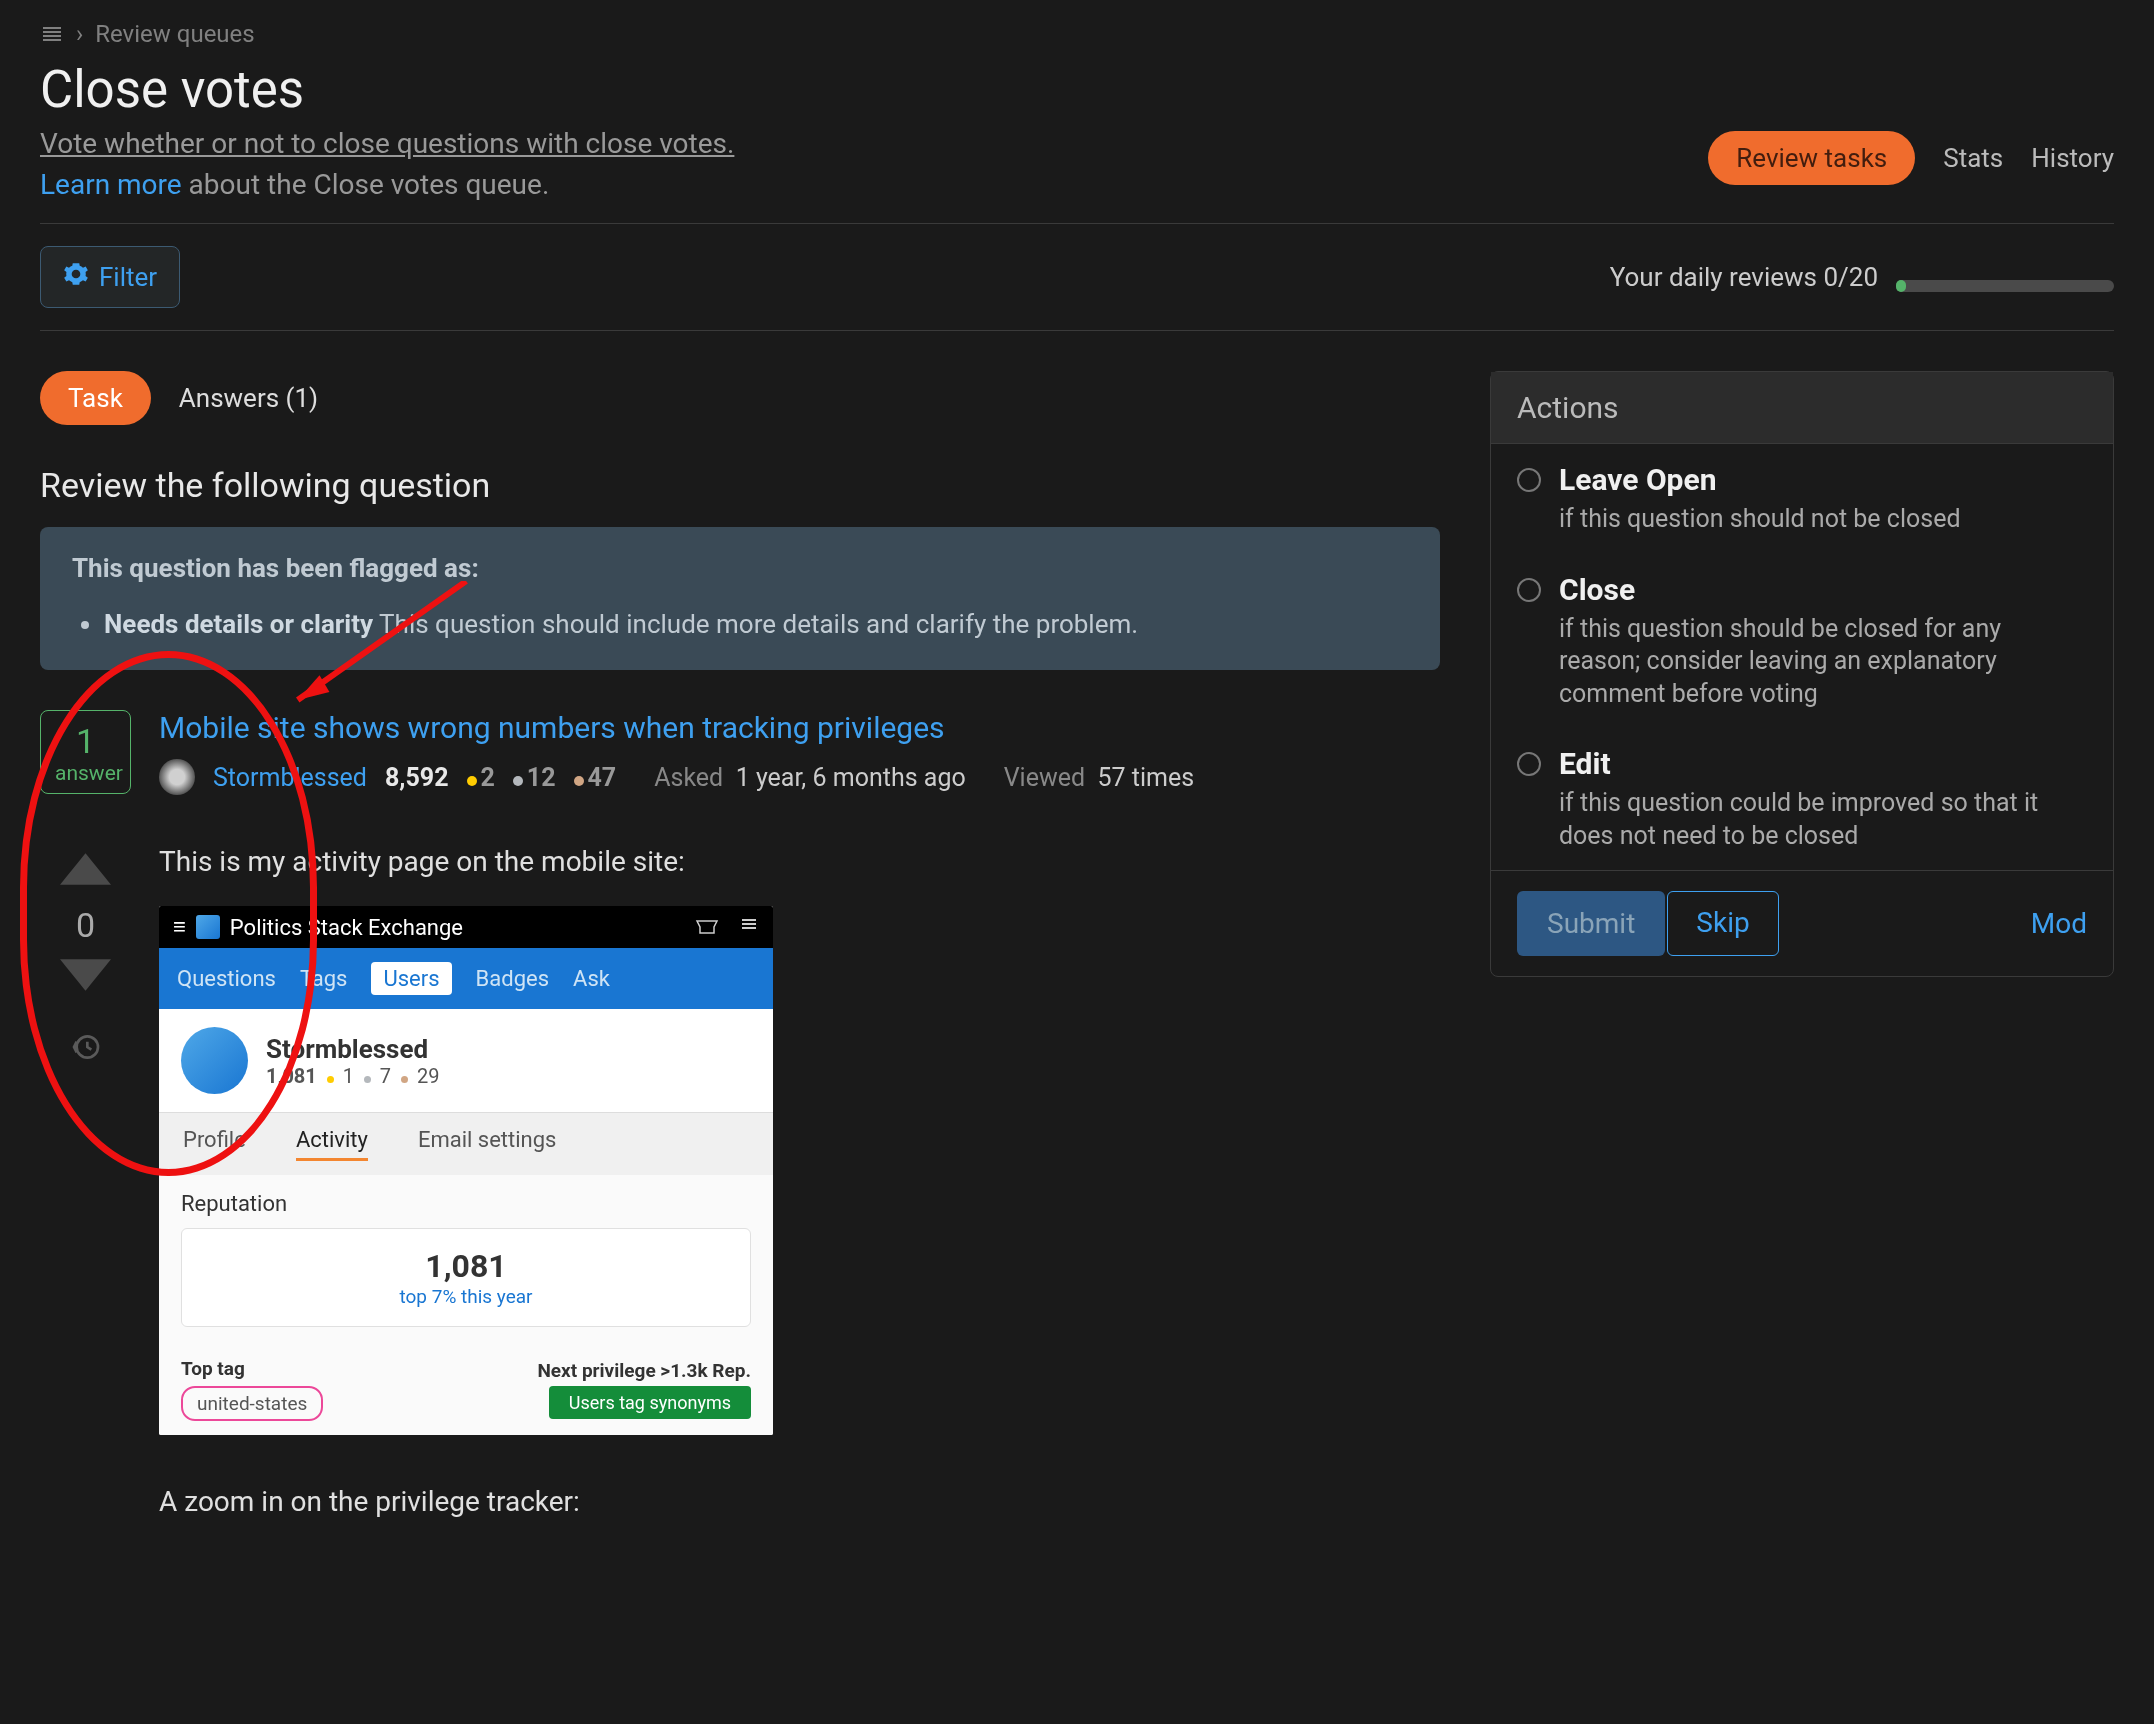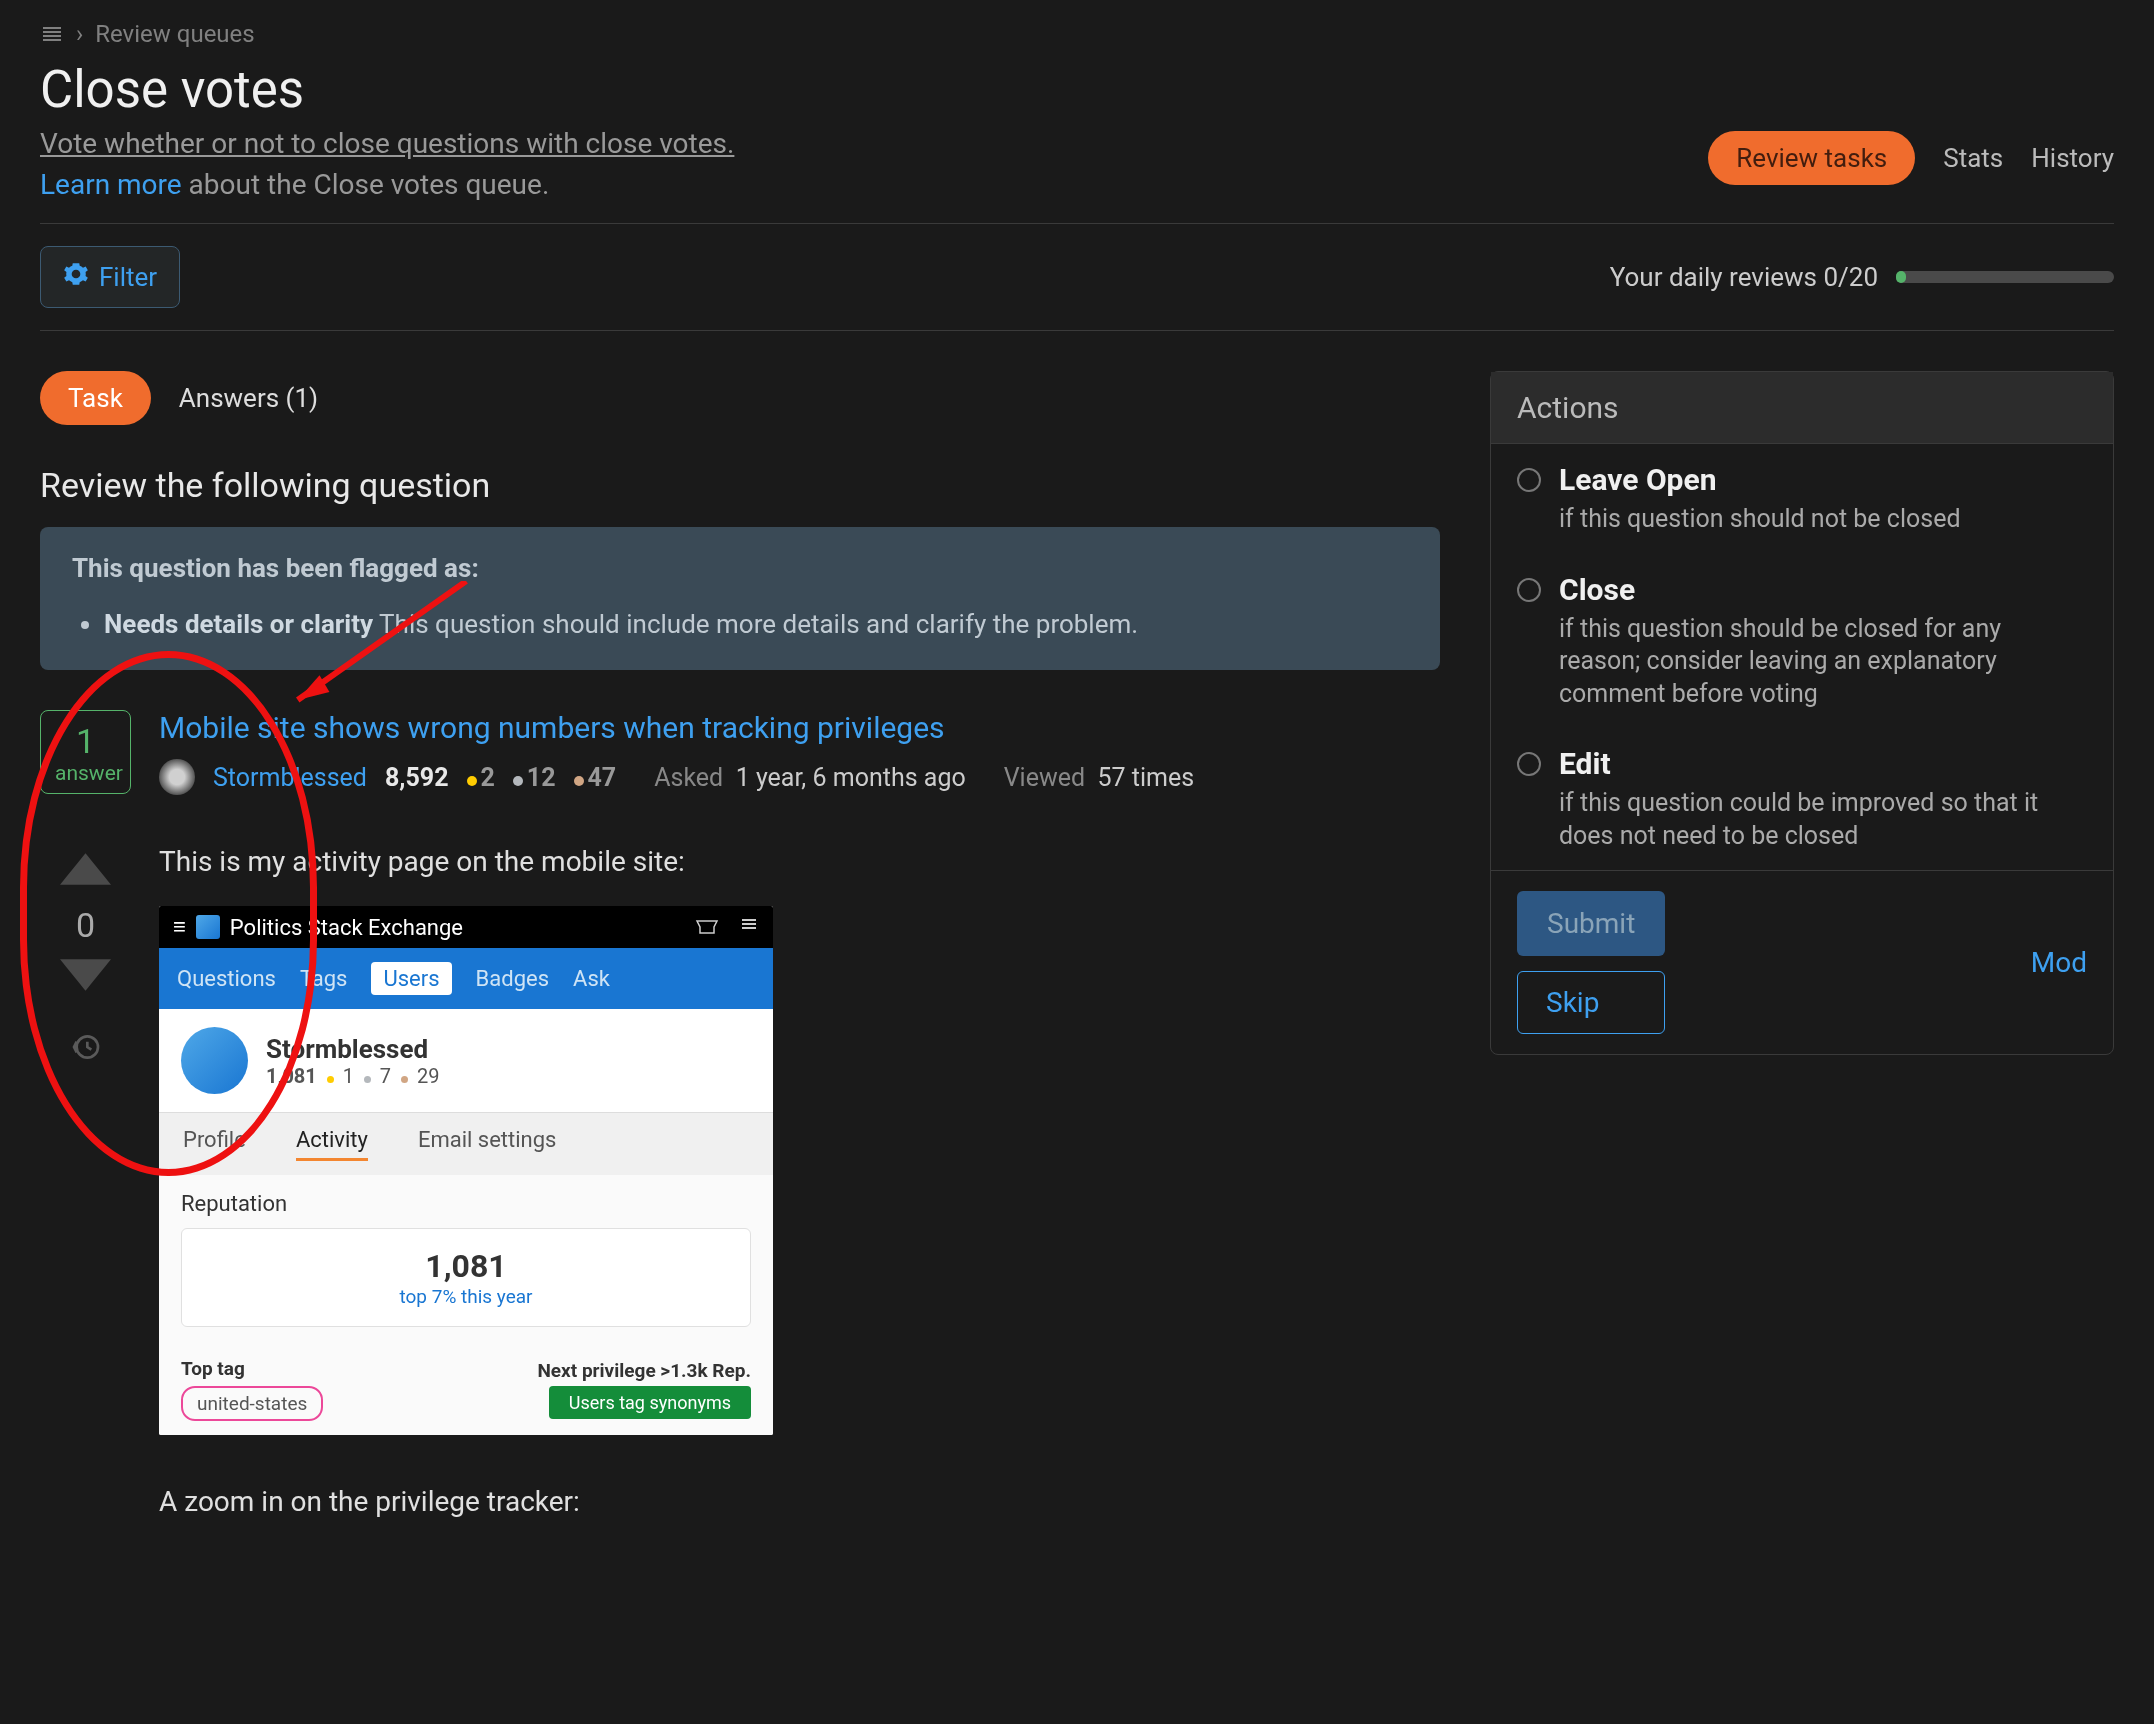--- a/index.html
+++ b/index.html
@@ -18,21 +18,21 @@
     .page-subtitle { font-size: 28px; color: #999; margin-bottom: 8px; text-decoration: underline; }
     .learn-more-line { font-size: 28px; color: #999; }
     .link { color: #3ea0f0; }
     .header-row { display: flex; justify-content: space-between; align-items: flex-end; }
     .top-right-tabs { display: flex; align-items: center; gap: 28px; margin-bottom: 16px; }
     .pill-orange { background: #f06c2d; color: #421d0e; border-radius: 30px; padding: 12px 28px; font-size: 26px; font-weight: 400; }
     .muted-tab { color: #bbb; font-size: 26px; }
     hr.divider { border: none; border-top: 1px solid #3a3a3a; margin: 22px 0; }
     .filter-row { display: flex; justify-content: space-between; align-items: center; }
     .filter-btn { display: inline-flex; align-items: center; gap: 10px; border: 1px solid #3c5a72; border-radius: 8px; padding: 14px 22px; color: #3ea0f0; background: #232627; font-size: 26px; }
-    .daily-reviews { display: flex; align-items: center; gap: 18px; color: #ccc; font-size: 26px; }
+    .daily-reviews { display: flex; align-items: flex-end; gap: 18px; color: #ccc; font-size: 26px; }
     .progress-bar { width: 218px; height: 12px; background: #4a4a4a; border-radius: 6px; position: relative; }
     .progress-bar::before { content:""; position:absolute; left:0; top:0; height:100%; width: 10px; background:#55b36a; border-radius:6px; }
     .content-area { display: flex; gap: 50px; margin-top: 40px; }
     .main-col { flex: 1; }
     .side-col { width: 624px; }
     .inner-tabs { display: flex; align-items: center; gap: 28px; margin-bottom: 40px; }
     .instruction { font-size: 34px; font-weight: 400; color: #e8e8e8; margin-bottom: 22px; }
     .flag-box { background: #3a4a56; border-radius: 8px; padding: 26px 32px; margin-bottom: 40px; }
     .flag-box-title { color: #c0cad2; font-weight: 700; font-size: 26px; margin-bottom: 22px; }
     .flag-box ul { list-style: disc; padding-left: 32px; }
@@ -87,21 +87,21 @@
     .actions { border: 1px solid #3a3a3a; border-radius: 8px; }
     .actions-header { background: #2c2c2c; padding: 18px 26px; color: #bbb; font-size: 30px; border-bottom: 1px solid #3a3a3a; }
     .action-item { display: flex; gap: 18px; padding: 18px 26px; align-items: flex-start; }
     .radio { width: 24px; height: 24px; border: 2px solid #777; border-radius: 50%; flex-shrink: 0; margin-top: 6px; }
     .action-title { font-size: 30px; font-weight: 700; color: #f0f0f0; margin-bottom: 6px; }
     .action-desc { color: #aaa; font-size: 25px; line-height: 1.3; }
     .actions-footer { display:flex; justify-content: space-between; align-items:center; padding: 20px 26px; border-top:1px solid #3a3a3a; }
     .btn-submit { background: #2d5783; color: #8aa4b8; padding: 16px 30px; border-radius: 6px; font-size: 28px; }
     .btn-skip { border: 1px solid #3ea0f0; color: #3ea0f0; padding: 14px 28px; border-radius: 6px; font-size: 28px; }
     .btn-mod { color:#3ea0f0; font-size: 28px; }
-    .footer-left { display:flex; gap:15px;flex-direction:column; }
+    .footer-left { display:flex; gap:2px; }
   </style>
 </head>
 <body class="position-rel">
 
 <div class="breadcrumb">
   <span class="icon">
     <svg width="24" height="24" viewBox="0 0 24 24" fill="#808080">
         <rect x="3" y="5" width="18" height="2"></rect>
         <rect x="3" y="9" width="18" height="2"></rect>
         <rect x="3" y="13" width="18" height="2"></rect>

